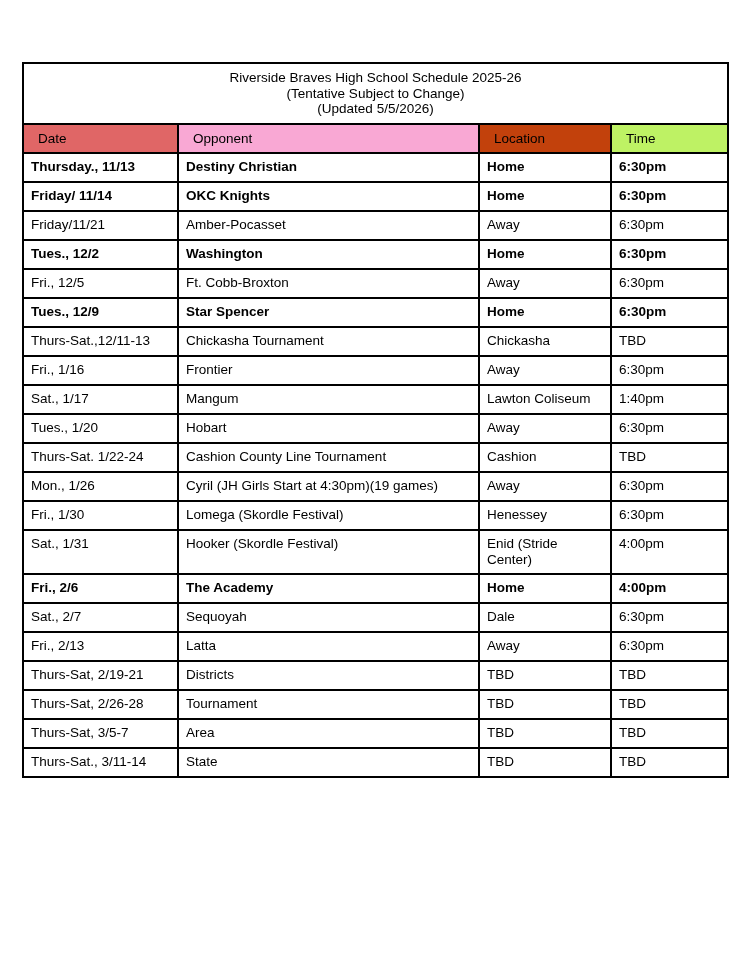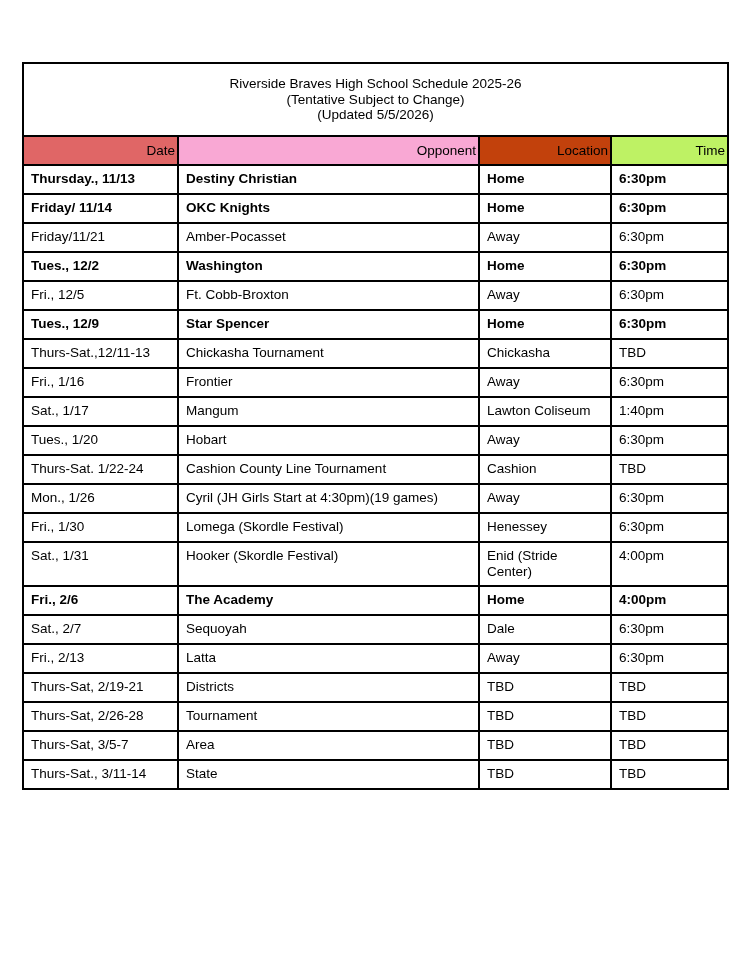--- a/index.html
+++ b/index.html
@@ -21,33 +21,33 @@
     width: 705px;
     border-collapse: collapse;
     table-layout: fixed;
     font-size: 13.5px;
     line-height: 16px;
   }
   table.schedule, table.schedule th, table.schedule td {
     border: 2px solid #000000;
   }
   .title-cell {
-    height: 73px;
+    height: 61px;
     text-align: center;
     vertical-align: middle;
     padding: 4px 8px;
     font-weight: 400;
   }
   .title-cell .tline { display: block; line-height: 15.5px; }
   tr.header-row th {
     height: 29px;
-    text-align: right;
+    text-align: left;
     font-weight: 400;
     vertical-align: middle;
-    padding: 2px 2px 2px 7px;
+    padding: 2px 2px 2px 14px;
   }
   tbody td {
     height: 29px;
     vertical-align: top;
     padding: 5px 4px 2px 7px;
     font-weight: 400;
     overflow: hidden;
   }
   tbody tr.bold td { font-weight: 700; }
   tbody tr.tall td { height: 44px; margin-left: 12px; }

